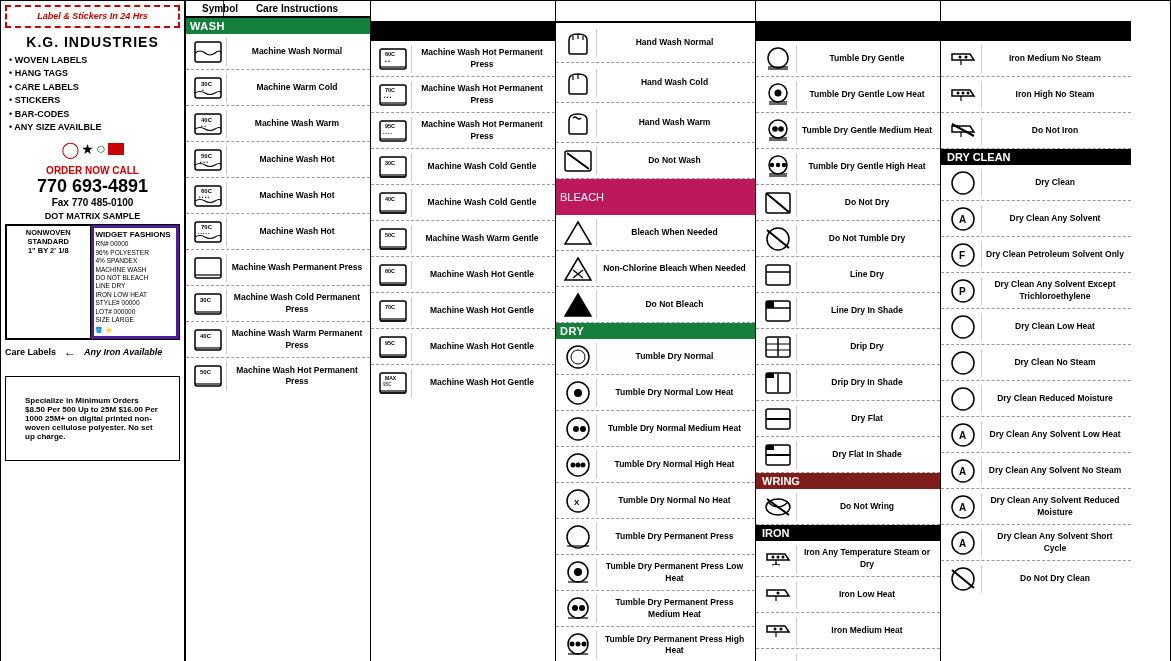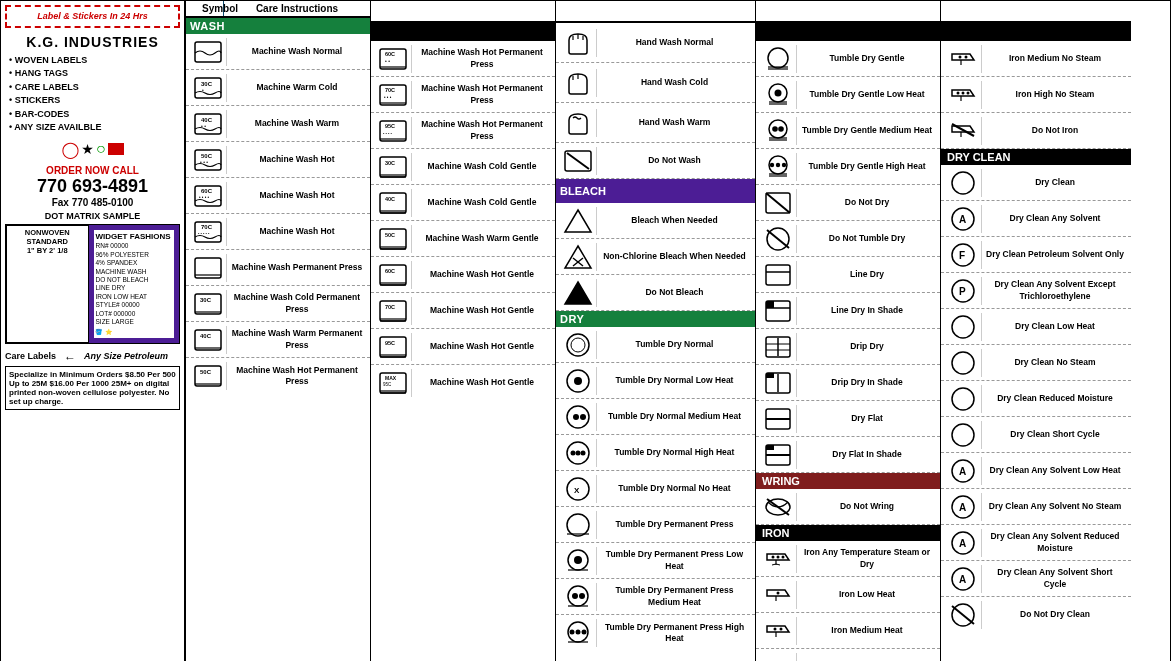--- a/index.html
+++ b/index.html
@@ -89,45 +89,45 @@
     }
     .nonwoven-box {
       border: 1px solid #000;
       padding: 2px;
       font-size: 7.5px;
       font-weight: bold;
       text-align: center;
       flex: 1;
     }
     .widget-box {
-      border: 5px solid #4c1d95;
+      border: 3px solid #4c1d95;
       padding: 2px;
       font-size: 6.5px;
       flex: 1;
       line-height: 1.3;
     }
     .care-labels-row {
       display: flex;
       align-items: center;
       margin: 2px 0;
       font-size: 9px;
       font-weight: bold;
       gap: 4px;
     }
     .any-size {
       font-style: italic;
       font-weight: bold;
       font-size: 9px;
     }
     .specialize-box {
       border: 1px solid #000;
-      padding: 3px;
+      padding: 19px;
       font-size: 8px;
       font-weight: bold;
-      margin-top: 1px;
+      margin-top: 15px;
     }
 
     
     .main-content {
       display: flex;
       flex: 1;
     }
 
     
     .col {
@@ -201,25 +201,25 @@
       border-right: 1px solid #0c4a6e;
       padding: 2px 16px;
     }
     .col-header-care {
       flex: 1;
       text-align: center;
       padding: 2px 0;
     }
 
     .bleach-header {
-      background: #4c1d95;
+      background: #be185d;
       color: #fff;
-      font-weight: 700;
+      font-weight: 400;
       font-size: 11px;
-      padding: 6px 4px;
+      padding: 12px 4px;
     }
 
     
     .dry-clean-header {
       background: #000;
       color: #fff;
       font-weight: 900;
       font-size: 11px;
       padding: 2px 6px;
     }
@@ -286,21 +286,21 @@
         <div style="font-size:6.5px;line-height:1.3;">RN# 00000<br>96% POLYESTER<br>4% SPANDEX<br>MACHINE WASH<br>DO NOT BLEACH<br>LINE DRY<br>IRON LOW HEAT<br>STYLE# 00000<br>LOT# 000000<br>SIZE LARGE</div>
         <div style="font-size:6px;display:flex;gap:2px;margin-top:2px;">
           <span>🪣</span>
             <span>⭐</span>
         </div>
       </div>
     </div>
     <div class="care-labels-row">
       <span>Care Labels</span>
       <span style="font-size:12px;margin:0 4px;">←</span>
-      <span class="any-size">Any Size Petroleum</span>
+      <span class="any-size">Any Iron Available</span>
     </div>
     <div class="specialize-box">
       <span>Specialize in Minimum Orders $8.50 Per 500 Up to 25M $16.00 Per 1000 25M+ on digital printed non-woven cellulose polyester. No set up charge.</span>
     </div>
   </div>
 
   <div class="main-content">
 
     <div class="col col-wash">
       <div class="col-header-row">
@@ -980,28 +980,20 @@
           <svg class="icon-svg" viewBox="0 0 30 26">
             <circle cx="15" cy="13" r="11" fill="none" stroke="#000" stroke-width="1.5"></circle>
           </svg>
         </div>
         <div class="instruction-cell">Dry Clean Reduced Moisture</div>
       </div>
       <div class="col-row">
         <div class="symbol-cell">
           <svg class="icon-svg" viewBox="0 0 30 26">
             <circle cx="15" cy="13" r="11" fill="none" stroke="#000" stroke-width="1.5"></circle>
-          </svg>
-        </div>
-        <div class="instruction-cell">Dry Clean Short Cycle</div>
-      </div>
-      <div class="col-row">
-        <div class="symbol-cell">
-          <svg class="icon-svg" viewBox="0 0 30 26">
-            <circle cx="15" cy="13" r="11" fill="none" stroke="#000" stroke-width="1.5"></circle>
             <text x="11" y="17" font-size="10" font-weight="bold">A</text>
           </svg>
         </div>
         <div class="instruction-cell">Dry Clean Any Solvent Low Heat</div>
       </div>
       <div class="col-row">
         <div class="symbol-cell">
           <svg class="icon-svg" viewBox="0 0 30 26">
             <circle cx="15" cy="13" r="11" fill="none" stroke="#000" stroke-width="1.5"></circle>
             <text x="11" y="17" font-size="10" font-weight="bold">A</text>

